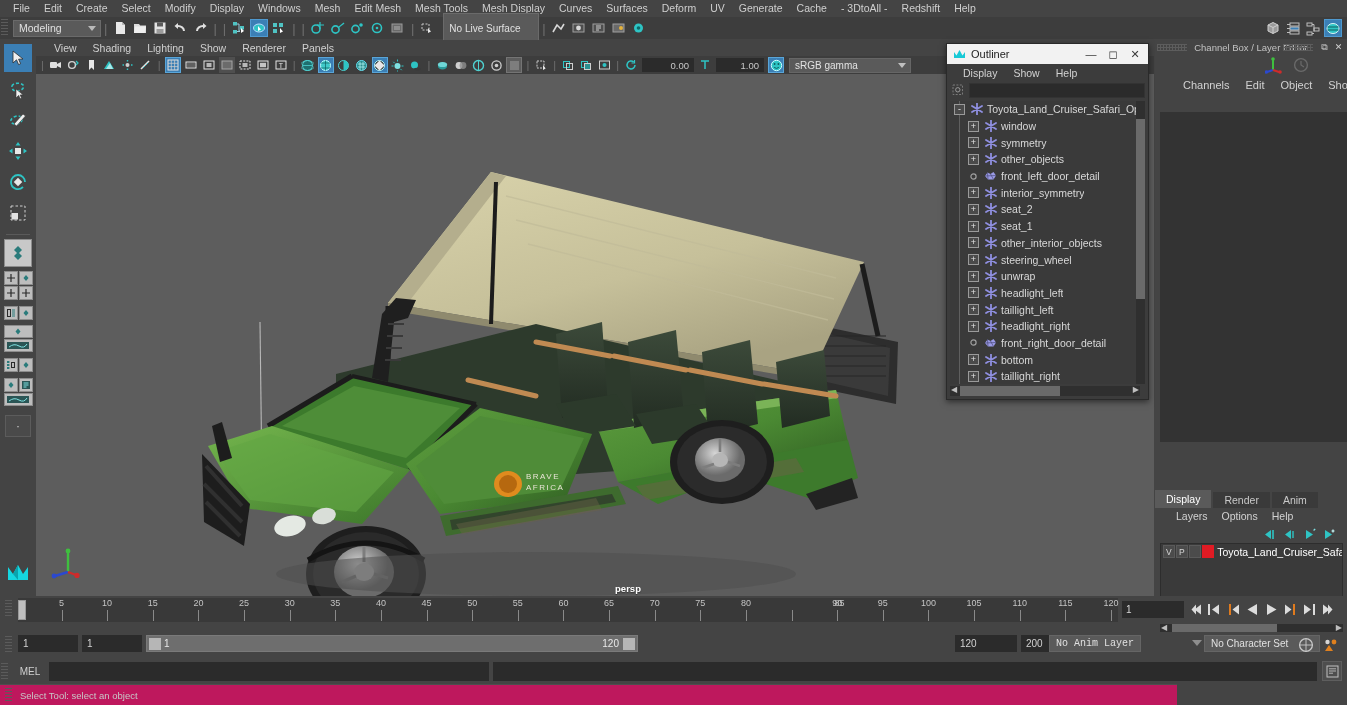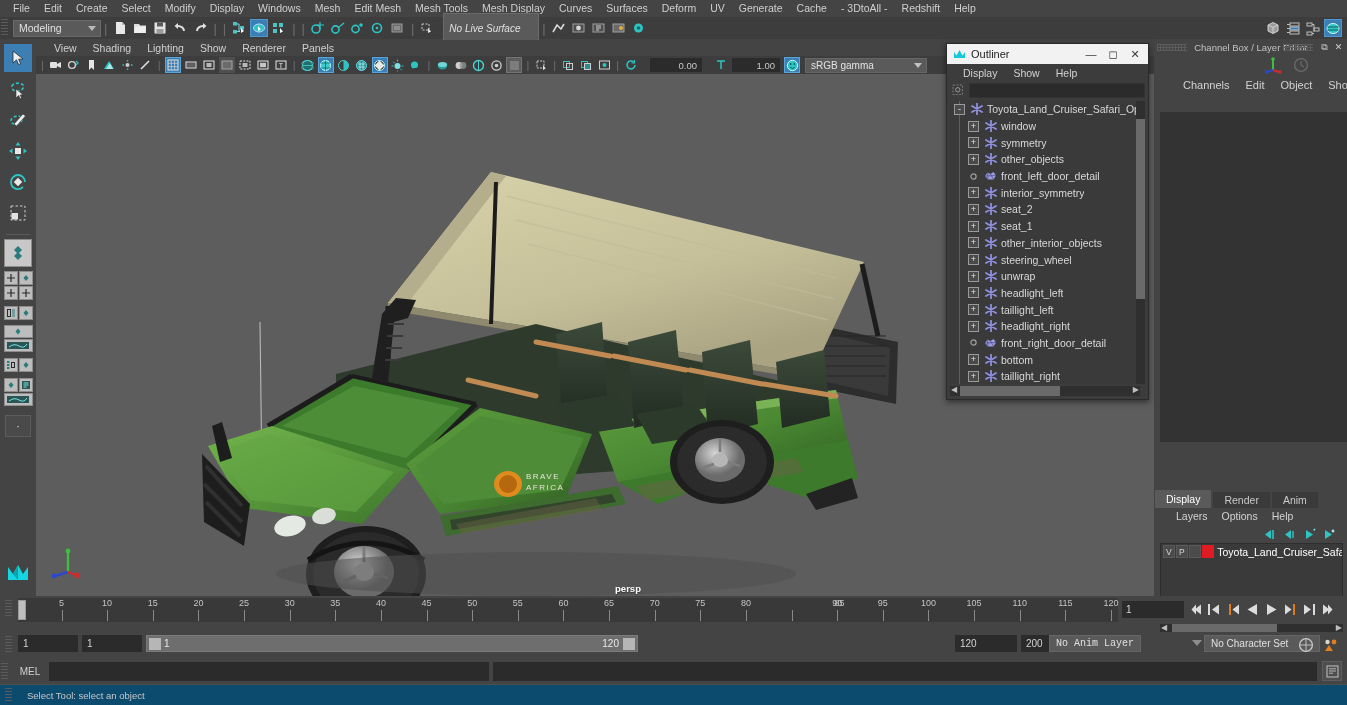--- a/index.html
+++ b/index.html
@@ -188,22 +188,22 @@
   
   .melWrap { position:absolute; left:0; top:658px; width:1347px; height:26px;
     background:#444444; display:flex; align-items:center; }
   .melLabel { font-size:10px; color:#cfcfcf; width:38px; text-align:center; }
   .melInput { height:19px; background:#2b2b2b; border:1px solid #2b2b2b; }
   .melOut { height:19px; background:#2b2b2b; border:1px solid #2b2b2b; flex:1; }
   .melScriptBtn { width:20px; height:20px; background:#4e4e4e; border:1px solid #5e5e5e;
     margin:0 5px; display:flex; align-items:center; justify-content:center; }
 
   
-  .helpLine { position:absolute; left:0; top:684px; width:1347px; height:21px;
-    background:#0c4a6e; display:flex; align-items:center; padding-left:27px;
+  .helpLine { position:absolute; left:0; top:684px; width:1177px; height:21px;
+    background:#be185d; display:flex; align-items:center; padding-left:20px;
     border-top:1px solid #4e4e4e; }
   .helpLine .htxt { font-size:9.5px; color:#c8c8c8; }
 </style>
 </head>
 <body>
 
 <div id="app">
 
   <div class="menubar">
     <span class="mi">File</span>
@@ -327,21 +327,21 @@
         </svg>
     </div>
     <span class="sepbar">|</span>
 
     <div class="tbtn">
       <svg width="15" height="14" viewBox="0 0 15 14">
           <rect x="2" y="3" width="7" height="6" fill="none" stroke="#c9c9c9" stroke-dasharray="2 1.5"></rect>
           <path d="M8 7 L8 12 L11 10.5 Z" fill="#e8e8e8"></path>
         </svg>
     </div>
-    <div class="modesel" style="width:96px;height:31px;margin-left:6px;font-style:italic;">
+    <div class="modesel" style="width:96px;height:31px;margin-left:6px;">
       <span style="font-size:10px;">No Live Surface</span>
     </div>
     <span class="sepbar">|</span>
 
     <div class="tbtn">
       <svg width="15" height="14" viewBox="0 0 15 14">
           <path d="M2 11 L6 4 L10 8 L13 3" stroke="#d8d8d8" stroke-width="1.6" fill="none"></path>
         </svg>
     </div>
     <div class="tbtn">
@@ -728,21 +728,21 @@
             <circle cx="6.5" cy="6" r="2" fill="#2ec4c4"></circle>
           </svg>
         </div>
       <span class="sepbar" style="font-size:11px;">|</span>
       <div class="tbtn">
           <svg width="13" height="12" viewBox="0 0 13 12">
             <path d="M10 6a4 4 0 1 1-1.3-3" stroke="#2ec4c4" stroke-width="1.5" fill="none"></path>
             <path d="M9.5 1v3h-3" stroke="#2ec4c4" stroke-width="1.2" fill="none"></path>
           </svg>
         </div>
-      <div class="numfield" style="width:52px;margin:0 10px;">0.00</div>
+      <div class="numfield" style="width:52px;margin:0 2px;">0.00</div>
       <div class="tbtn">
           <svg width="13" height="12" viewBox="0 0 13 12">
             <path d="M2 2h8M6 2v8" stroke="#2ec4c4" stroke-width="1.5"></path>
           </svg>
         </div>
       <div class="numfield" style="width:48px;margin:0 2px;">1.00</div>
       <div class="tbtn on" style="margin-left:2px;">
           <svg width="13" height="13" viewBox="0 0 13 13">
             <circle cx="6.5" cy="6.5" r="5.2" fill="#2ec4c4" stroke="#cff"></circle>
             <circle cx="4.6" cy="5" r="0.9" fill="#0d5c5c"></circle>

